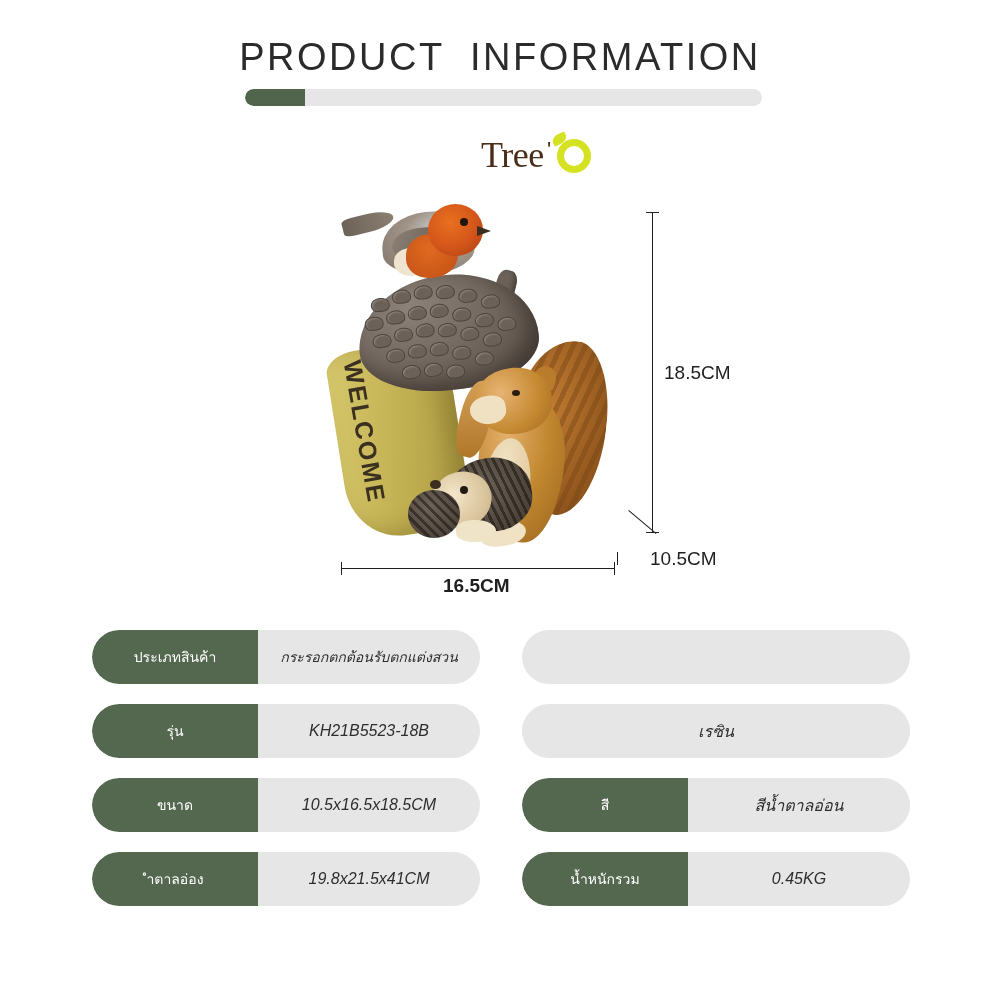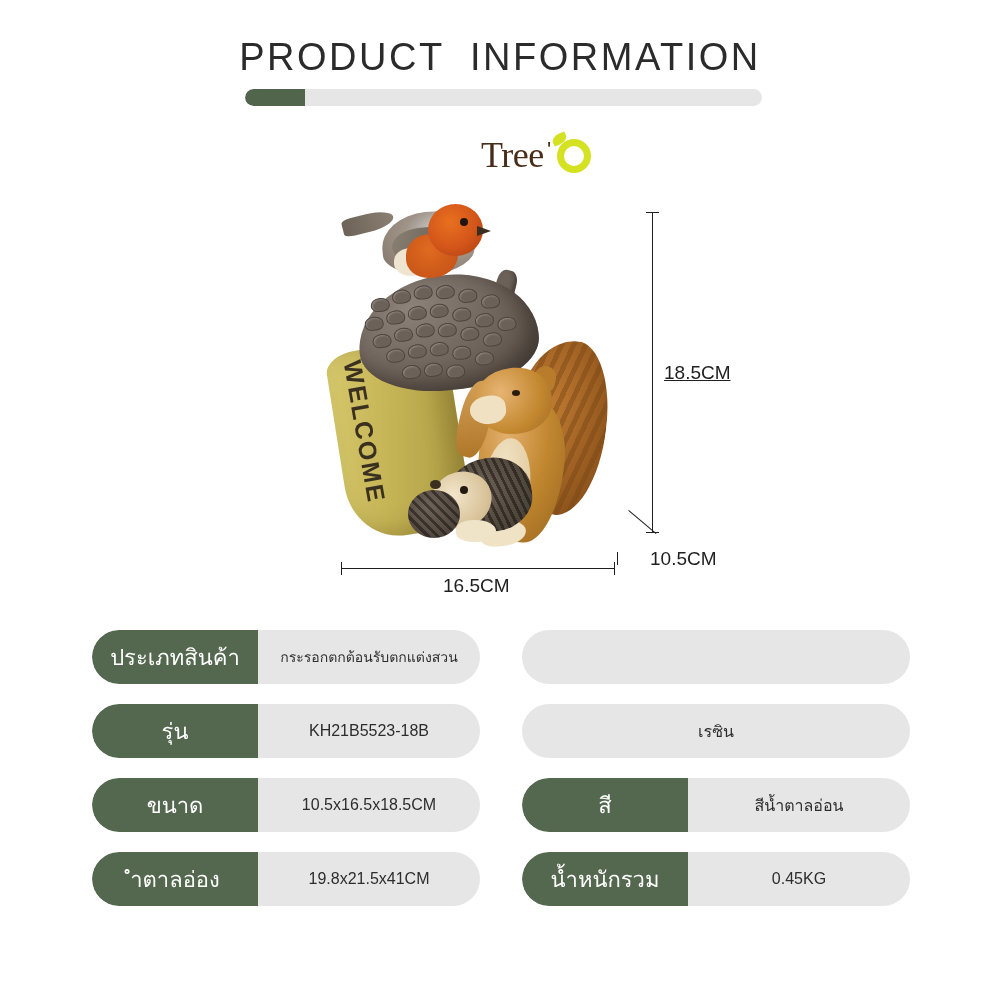--- a/index.html
+++ b/index.html
@@ -344,26 +344,26 @@
   }
   .dim-label {
     position: absolute;
     font-size: 19px;
     color: #1f1f1f;
     white-space: nowrap;
   }
   #dim-height-line   { left: 652px; top: 212px; height: 321px; }
   #dim-height-cap-top{ left: 646px; top: 212px; }
   #dim-height-cap-bot{ left: 646px; top: 532px; }
-  #dim-height-label  { left: 664px; top: 362px; text-decoration: underline; }
+  #dim-height-label  { left: 664px; top: 362px; }
 
   #dim-width-line    { left: 341px; top: 568px; width: 274px; }
   #dim-width-cap-l   { left: 341px; top: 562px; }
   #dim-width-cap-r   { left: 614px; top: 562px; }
-  #dim-width-label   { left: 443px; top: 575px; }
+  #dim-width-label   { left: 443px; top: 575px; font-weight: bold; }
 
   #dim-depth-line {
     position: absolute;
     left: 620px; top: 533px;
     width: 36px; height: 1.4px;
     background: #1f1f1f;
     transform: rotate(40deg);
     transform-origin: right center;
   }
   #dim-depth-cap     { left: 617px; top: 552px; }
@@ -387,36 +387,37 @@
     background: #e6e6e6;
   }
   .spec-key {
     width: 166px;
     flex: 0 0 166px;
     background: #54684f;
     color: #ffffff;
     display: flex;
     align-items: center;
     justify-content: center;
-    font-size: 22px;
+    font-size: 14px;
     border-radius: 27px 0 0 27px;
     box-sizing: border-box;
     padding: 0 6px;
     text-align: center;
   }
   .spec-val {
     flex: 1 1 auto;
     display: flex;
     align-items: center;
     justify-content: center;
     color: #2d2d2d;
     font-size: 16px;
     padding: 0 10px;
     box-sizing: border-box;
     text-align: center;
+    font-style: italic;
   }
   .spec-val.small { font-size: 14px; }
   .spacer-col { }
 </style>
 </head>
 <body>
 
 <div id="page-title">PRODUCT  INFORMATION</div>
 
 <div id="title-bar">

